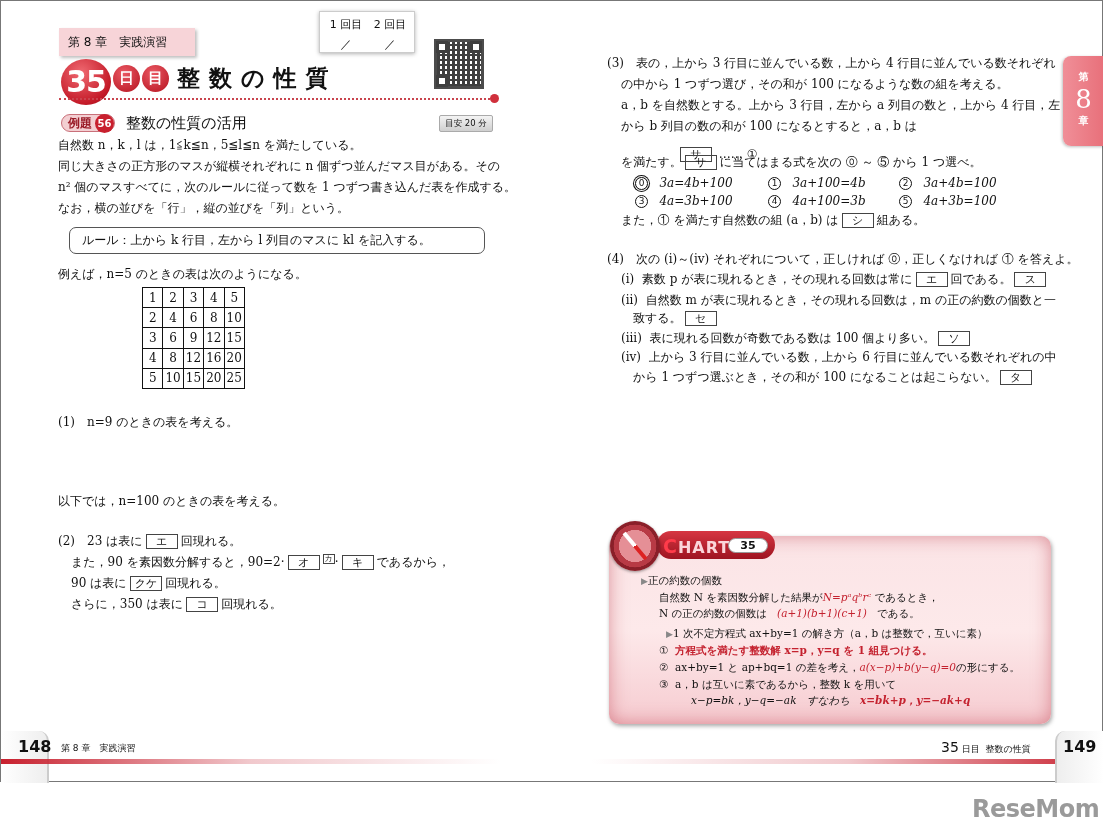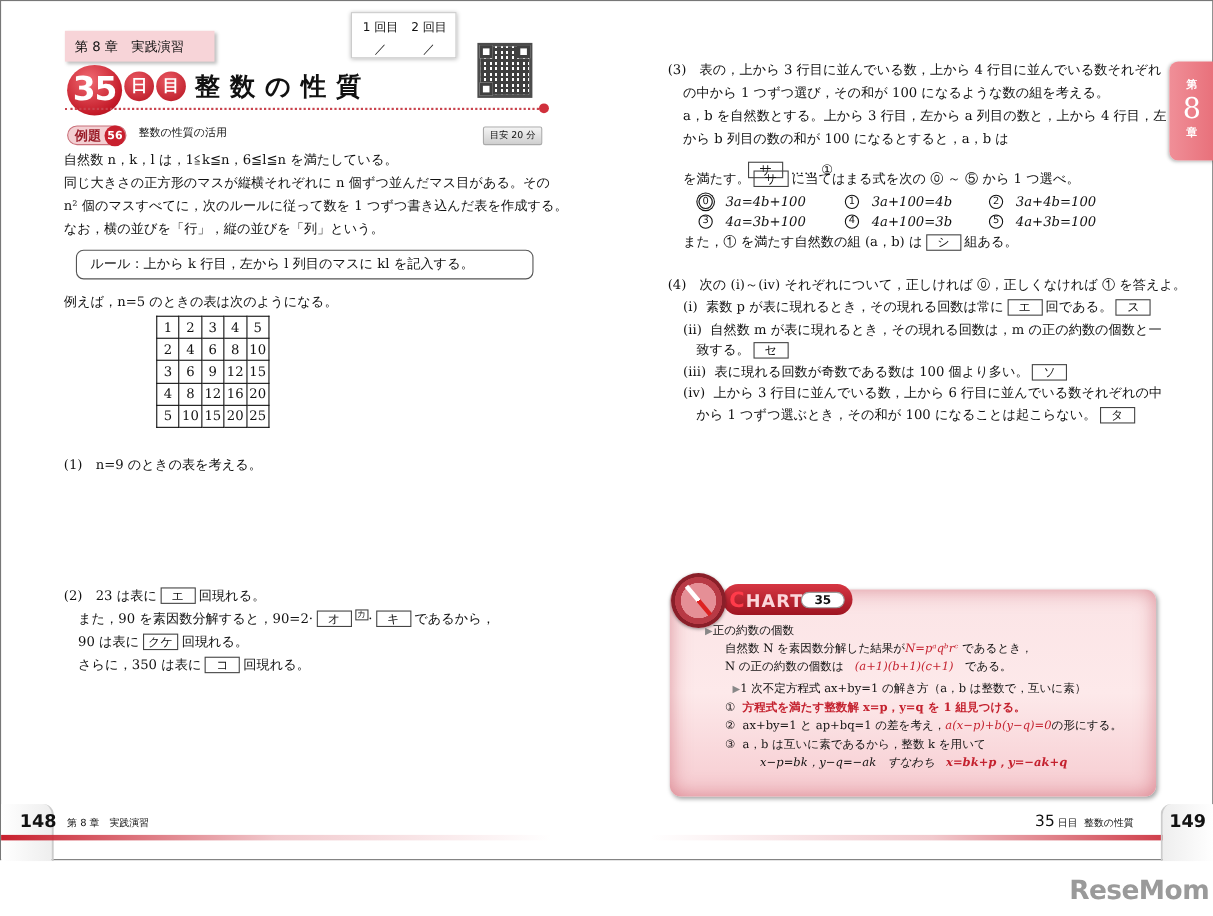--- a/index.html
+++ b/index.html
@@ -19,21 +19,21 @@
   .attempt-box .slash { display: block; margin-top: 5px; font-size: 11px; }
   .qr { position: absolute; left: 433px; top: 38px; width: 50px; height: 50px; background:
       repeating-linear-gradient(0deg, #000 0 2px, transparent 2px 5px),
       repeating-linear-gradient(90deg, #000 0 3px, #fff 3px 5px); opacity: 0.75; border: 3px solid #111; }
   .qr .fp { position: absolute; width: 12px; height: 12px; border: 3px solid #000; background: #fff; }
   .dot-rule { position: absolute; left: 58px; top: 97px; width: 435px; border-top: 2px dotted #c9444e; }
   .dot-end { position: absolute; left: 489px; top: 93px; width: 9px; height: 9px; border-radius: 50%; background: #d0303c; }
 
   .example-pill { position: absolute; left: 60px; top: 113px; height: 18px; padding: 0 22px 0 6px; border-radius: 9px; background: #f3cfd2; border: 1px solid #c9707a; font-size: 12px; font-weight: bold; color: #9a1c28; line-height: 16px; font-family: "DejaVu Sans", sans-serif; }
   .example-num { position: absolute; left: 94px; top: 113px; width: 19px; height: 19px; border-radius: 50%; background: #c8202e; color: #fff; font-size: 10px; font-weight: bold; text-align: center; line-height: 19px; font-family: "DejaVu Sans", sans-serif; }
-  .example-title { position: absolute; left: 125px; top: 113px; font-size: 10px; font-family: "DejaVu Sans", sans-serif; }
+  .example-title { position: absolute; left: 125px; top: 113px; font-size: 15px; font-family: "DejaVu Sans", sans-serif; }
   .time-chip { position: absolute; left: 438px; top: 114px; width: 54px; height: 17px; border-radius: 2px; background: linear-gradient(#f4f4f4, #cfcfcf); border: 1px solid #aaa; font-size: 8.5px; text-align: center; line-height: 15px; font-family: "DejaVu Sans", sans-serif; }
 
   .txt { position: absolute; font-size: 12px; line-height: 21px; white-space: nowrap; }
   .rule-box { position: absolute; left: 68px; top: 226px; width: 416px; height: 27px; border: 1px solid #555; border-radius: 7px; font-size: 12px; line-height: 25px; padding-left: 12px; }
   .blank { display: inline-block; border: 1px solid #444; min-width: 32px; height: 15px; line-height: 13px; text-align: center; font-size: 11px; margin: 0 3px; vertical-align: middle; padding: 0 4px; font-family: "DejaVu Sans", sans-serif; }
   .sup-blank { display: inline-block; border: 1px solid #444; font-size: 8px; height: 10px; line-height: 8px; padding: 0 1px; vertical-align: top; margin-top: 2px; font-family: "DejaVu Sans", sans-serif; }
 
   table.grid { position: absolute; left: 141px; top: 286px; border-collapse: collapse; font-size: 12px; }
   table.grid td { width: 20.4px; height: 20.2px; border: 1.5px solid #111; text-align: center; padding: 0; }
 
@@ -47,21 +47,21 @@
   .side-tab .s3 { display: block; font-size: 10px; font-weight: bold; }
 
   
   .chart-box { position: absolute; left: 608px; top: 535px; width: 442px; height: 188px; border-radius: 10px; background: linear-gradient(180deg, #fbe4e6 0%, #fde9ea 50%, #f6cbd0 100%); box-shadow: inset 0 0 18px rgba(190,60,75,0.5), 1px 2px 4px rgba(0,0,0,0.35); }
   .chart-banner { position: absolute; left: 656px; top: 530px; width: 118px; height: 28px; border-radius: 14px; background: linear-gradient(#d63642, #9e1421); }
   .chart-label { position: absolute; left: 662px; top: 534px; font-size: 16px; font-weight: bold; color: #fbd6da; letter-spacing: 1px; font-family: "DejaVu Sans", sans-serif; }
   .chart-label .C { color: #ff3b4a; font-size: 19px; }
   .chart-num { position: absolute; left: 727px; top: 537px; width: 40px; height: 15px; border-radius: 8px; background: #fff; border: 1px solid #999; font-size: 11px; font-weight: bold; text-align: center; line-height: 13px; font-family: "DejaVu Sans", sans-serif; }
   .compass { position: absolute; left: 609px; top: 520px; width: 50px; height: 50px; border-radius: 50%; background: radial-gradient(circle, #e58f96 0 45%, #b83a45 46% 60%, #8a1f29 61%); box-shadow: 0 1px 3px rgba(0,0,0,0.4); }
   .compass .needle { position: absolute; left: 23px; top: 8px; width: 4px; height: 34px; background: linear-gradient(#fff 0 50%, #d22 50%); transform: rotate(-40deg); }
-  .ct { position: absolute; font-size: 10.5px; line-height: 12px; white-space: nowrap; }
+  .ct { position: absolute; font-size: 10.5px; line-height: 26px; white-space: nowrap; }
   .red { color: #c4222f; }
   .tri { color: #888; font-size: 9px; }
 
   
   .pn-tab-l { position: absolute; left: 0; top: 730px; width: 48px; height: 52px; background: linear-gradient(90deg,#fff,#eee); border-right: 2px solid #ccc; border-radius: 0 10px 0 0; }
   .pn-left { position: absolute; left: 17px; top: 736px; font-size: 16px; font-weight: bold; font-family: "DejaVu Sans", sans-serif; }
   .foot-left { position: absolute; left: 60px; top: 741px; font-size: 9px; font-family: "DejaVu Sans", sans-serif; }
   .bar-left { position: absolute; left: 0; top: 758px; width: 500px; height: 5px; background: linear-gradient(90deg, #c8202e, rgba(220,120,130,0.4) 50%, rgba(255,255,255,0)); }
   .pn-tab-r { position: absolute; left: 1054px; top: 730px; width: 49px; height: 52px; background: linear-gradient(270deg,#fff,#eee); border-left: 2px solid #ccc; border-radius: 10px 0 0 0; }
   .pn-right { position: absolute; left: 1062px; top: 736px; font-size: 16px; font-weight: bold; font-family: "DejaVu Sans", sans-serif; }
@@ -100,21 +100,21 @@
   </div>
 
   <div class="dot-rule"></div>
   <div class="dot-end"></div>
 
   <div class="example-pill">例題</div>
   <div class="example-num">56</div>
   <div class="example-title">整数の性質の活用</div>
   <div class="time-chip">目安 20 分</div>
 
-  <div class="txt" style="left:57px;top:134px">自然数 n，k，l は，1≦k≦n，6≦l≦n を満たしている。</div>
+  <div class="txt" style="left:57px;top:134px">自然数 n，k，l は，1≦k≦n，5≦l≦n を満たしている。</div>
   <div class="txt" style="left:57px;top:155px">同じ大きさの正方形のマスが縦横それぞれに n 個ずつ並んだマス目がある。その</div>
   <div class="txt" style="left:57px;top:176px">n² 個のマスすべてに，次のルールに従って数を 1 つずつ書き込んだ表を作成する。</div>
   <div class="txt" style="left:57px;top:197px">なお，横の並びを「行」，縦の並びを「列」という。</div>
 
   <div class="rule-box">ルール：上から k 行目，左から l 列目のマスに kl を記入する。</div>
 
   <div class="txt" style="left:57px;top:263px">例えば，n=5 のときの表は次のようになる。</div>
 
   <table class="grid">
     <tbody>
@@ -151,20 +151,21 @@
           <td>10</td>
           <td>15</td>
           <td>20</td>
           <td>25</td>
     </tr>
   </tbody>
     </table>
 
   <div class="txt" style="left:57px;top:411px">(1)　n=9 のときの表を考える。</div>
 
+  <div class="txt" style="left:57px;top:490px">以下では，n=100 のときの表を考える。</div>
 
   <div class="txt" style="left:57px;top:530px">
     <span>(2)　23 は表に</span><span class="blank">エ</span><span>回現れる。</span>
   </div>
   <div class="txt" style="left:70px;top:551px">
     <span>また，90 を素因数分解すると，90=2·</span><span class="blank">オ</span><span class="sup-blank">カ</span><span>·</span><span class="blank">キ</span><span>であるから，</span>
   </div>
   <div class="txt" style="left:70px;top:572px">
     <span>90 は表に</span><span class="blank">クケ</span><span>回現れる。</span>
   </div>

